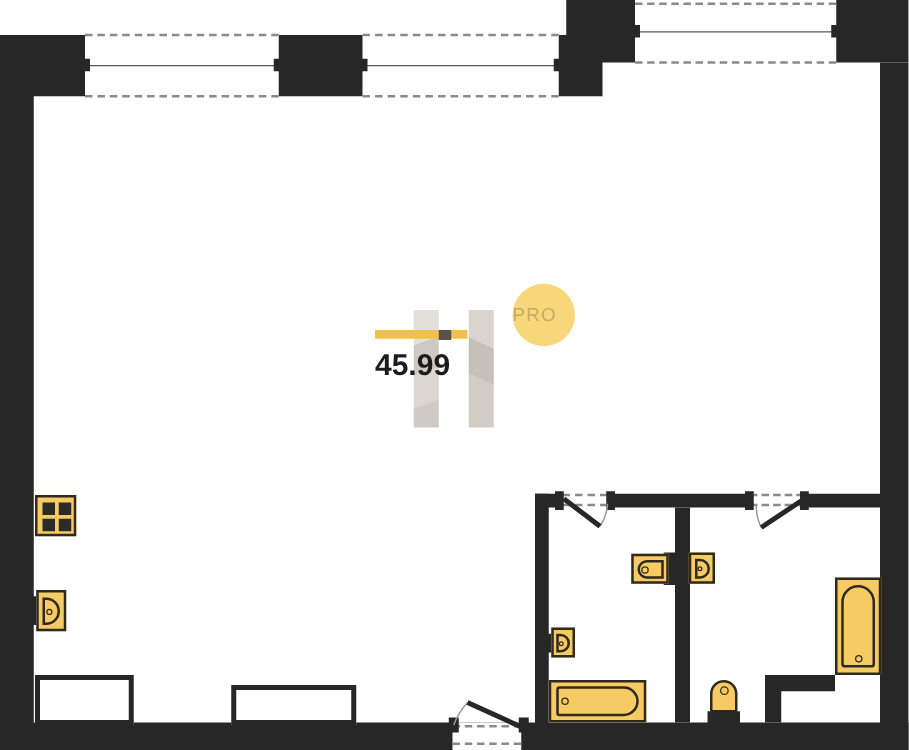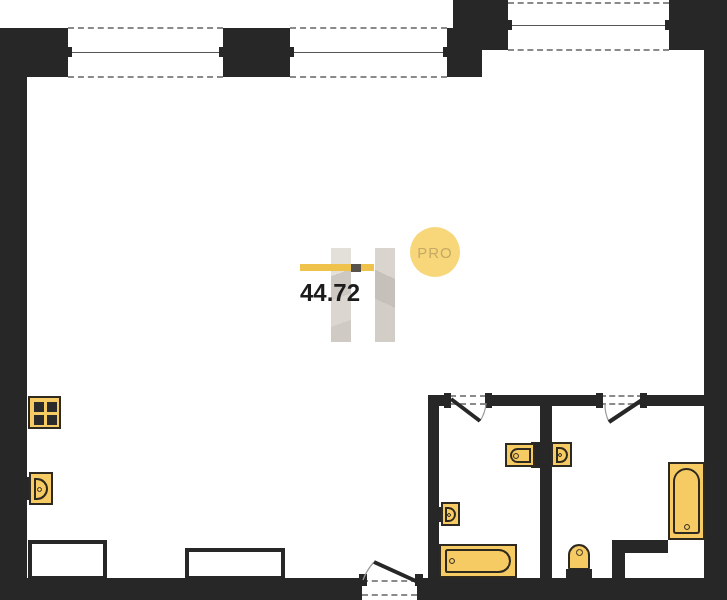--- a/index.html
+++ b/index.html
@@ -15,21 +15,21 @@
   .bowl{position:absolute;border:2px solid var(--fixture-stroke,#2F2A20);box-sizing:border-box;background:var(--fixture-fill,#F7CB63);}
   .dot{position:absolute;border:1px solid var(--fixture-stroke,#2F2A20);border-radius:50%;background:var(--fixture-fill,#F7CB63);box-sizing:border-box;}
   .burner{position:absolute;width:10px;height:10px;background:#2b2b2b;}
   .counter{position:absolute;background:#ffffff;border:4px solid var(--wall,#272727);box-sizing:border-box;}
   .wm-bar{position:absolute;width:20px;height:94px;}
   .wm-bar.left{background:linear-gradient(160deg,#E3E0DA 0 28%,#CDC9C2 28% 52%,#DBD7D0 52% 78%,#CFCBC4 78%);}
   .wm-bar.right{background:linear-gradient(205deg,#D9D5CE 0 30%,#C5C1BA 30% 58%,#D2CEC7 58%);}
   .wm-line{position:absolute;background:var(--accent-line,#EFC24C);}
   .wm-notch{position:absolute;background:#57524b;}
   .area-label{position:absolute;font-size:24px;font-weight:bold;color:var(--area-text,#1c1c1c);letter-spacing:0px;line-height:1;}
-  .pro-badge{position:absolute;width:50px;height:50px;border-radius:50%;background:var(--badge-fill,#F8D77B);display:flex;align-items:center;justify-content:center;}
+  .pro-badge{position:absolute;width:50px;height:50px;border-radius:50%;background:var(--badge-fill,#F8D77B);display:flex;align-items:center;justify-content:flex-start;}
   .pro-badge span{font-size:15px;font-weight:500;letter-spacing:1px;color:var(--badge-text,#C6AB66);}
   svg.doors{position:absolute;left:0;top:0;pointer-events:none;}
 </style>
 </head>
 <body>
 
 <div class="plan">
 
   <div class="wall" style="left:0;top:28px;width:27px;height:572px"></div>
   <div class="wall" style="left:0;top:28px;width:68px;height:49px"></div>
@@ -139,19 +139,19 @@
   </div>
   <div class="wall" style="left:566px;top:569px;width:26px;height:12px"></div>
 
   <div class="counter" style="left:28px;top:540px;width:79px;height:40px"></div>
   <div class="counter" style="left:185px;top:548px;width:100px;height:32px"></div>
 
   <div class="wm-bar left" style="left:331px;top:248px"></div>
   <div class="wm-bar right" style="left:375px;top:248px"></div>
   <div class="wm-line" style="left:300px;top:264px;width:74px;height:7px"></div>
   <div class="wm-notch" style="left:351px;top:264px;width:10px;height:8px"></div>
-  <div class="area-label" style="left:300px;top:281px">44.72</div>
+  <div class="area-label" style="left:300px;top:281px">45.99</div>
 
   <div class="pro-badge" style="left:410px;top:227px">
     <span>PRO</span>
   </div>
 
 </div>
 
 </body></html>

